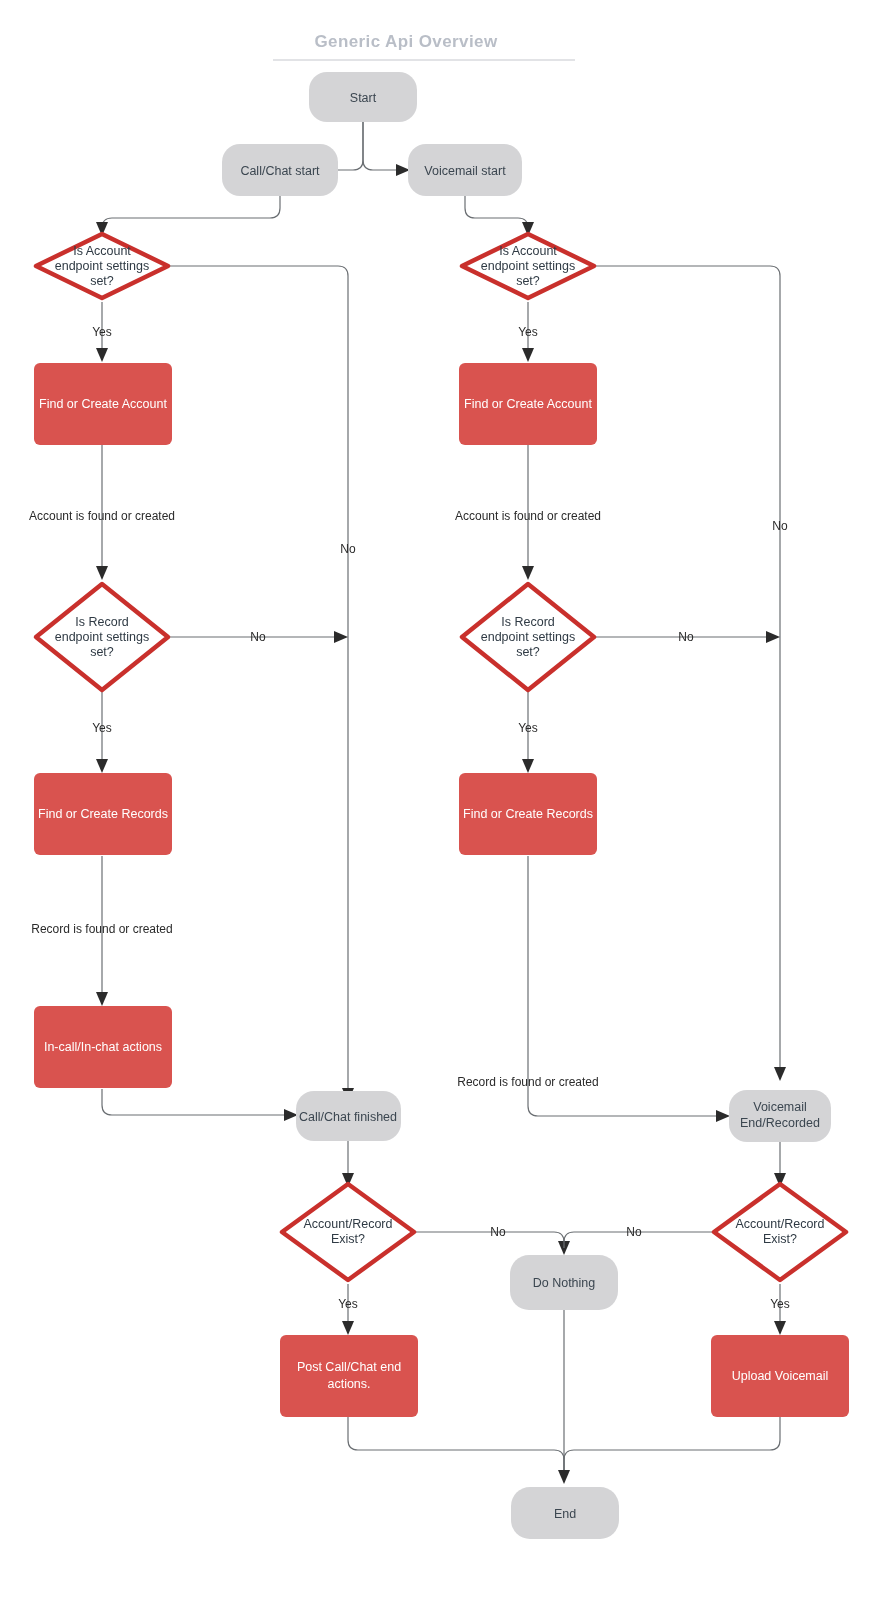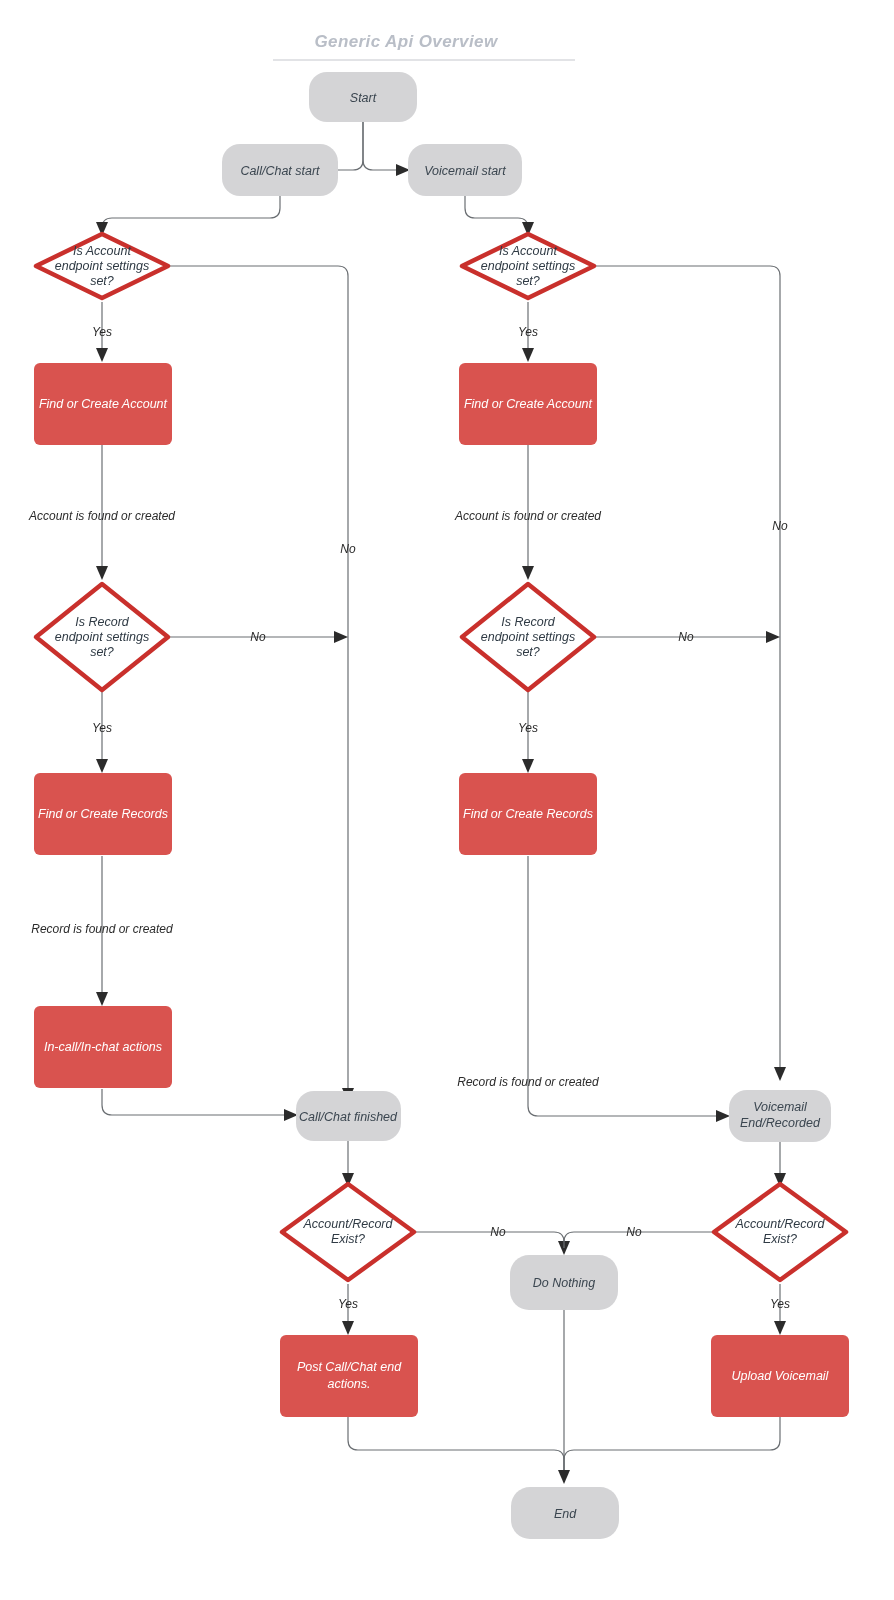--- a/index.html
+++ b/index.html
@@ -10,21 +10,20 @@
   body {
     width: 894px;
     height: 1600px;
     font-family: "Liberation Sans", sans-serif;
     overflow: hidden;
   }
   #diagram-root {
     position: relative;
     width: 894px;
     height: 1600px;
-    font-style: italic;
   }
   svg#flow {
     display: block;
     width: 894px;
     height: 1600px;
   }
   .title-text {
     font-family: "Liberation Sans", sans-serif;
     font-size: 17px;
     font-weight: bold;

